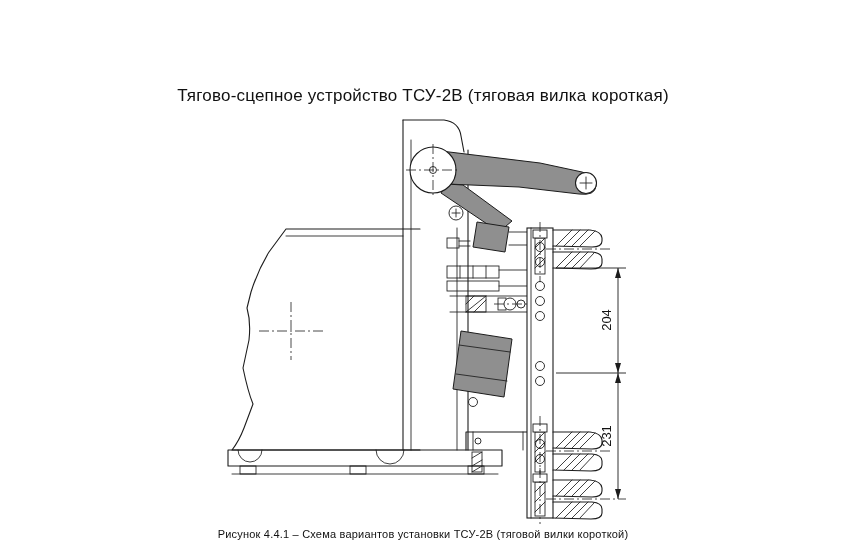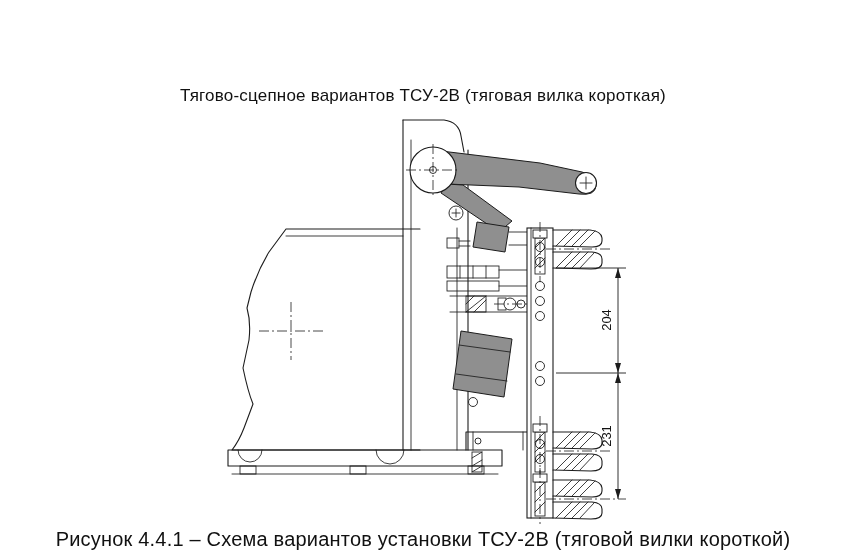--- a/index.html
+++ b/index.html
@@ -1,38 +1,38 @@
 <!DOCTYPE html>
 <html><head>
 <meta charset="utf-8">
 <style>
   html,body{margin:0;padding:0;background:#ffffff;}
   .page{position:relative;width:846px;height:558px;background:#ffffff;overflow:hidden;
         font-family:"Liberation Sans",sans-serif;color:#111;}
   .title{position:absolute;top:86px;left:0;right:0;text-align:center;
          font-size:17px;letter-spacing:.2px;}
   .caption{position:absolute;top:528px;left:0;right:0;text-align:center;
-           font-size:20px;letter-spacing:.2px;}
+           font-size:11px;letter-spacing:.2px;}
   svg.drawing{position:absolute;left:0;top:0;}
   .ln{stroke:#1c1c1c;stroke-width:1.1;fill:none;stroke-linecap:round;stroke-linejoin:round;}
   .ln2{stroke:#1c1c1c;stroke-width:.85;fill:none;stroke-linecap:round;}
   .cl{stroke:#1c1c1c;stroke-width:.8;fill:none;stroke-dasharray:10 3 2 3;}
   .dim{stroke:#1c1c1c;stroke-width:.9;fill:none;}
   .arr{fill:#1c1c1c;stroke:none;}
   .gray{fill:#8f8f8f;stroke:#1c1c1c;stroke-width:1;stroke-linejoin:round;}
   .wht{fill:#ffffff;stroke:#1c1c1c;stroke-width:1.1;}
   .whs{fill:#ffffff;stroke:#1c1c1c;stroke-width:.9;}
   .dimtext{font-family:"Liberation Sans",sans-serif;font-size:13px;fill:#111;}
 </style>
 </head>
 <body>
 
 <div class="page">
 
-  <div class="title">Тягово-сцепное вариантов ТСУ-2В (тяговая вилка короткая)</div>
+  <div class="title">Тягово-сцепное устройство ТСУ-2В (тяговая вилка короткая)</div>
 
   <svg class="drawing" width="846" height="558" viewBox="0 0 846 558">
 
     <g>
       <path class="ln" d="M420 229 L286 229 L269 252 Q258 270 251 292 L247 308 Q251 322 249 340 L243 368 Q248 392 253 404 L244 428 Q239 441 232 450 L420 450"></path>
       <path class="ln2" d="M286 236 L403 236"></path>
       <g>
         <path class="cl" d="M259 331 L323 331"></path>
         <path class="cl" d="M291 302 L291 360"></path>
       </g>

